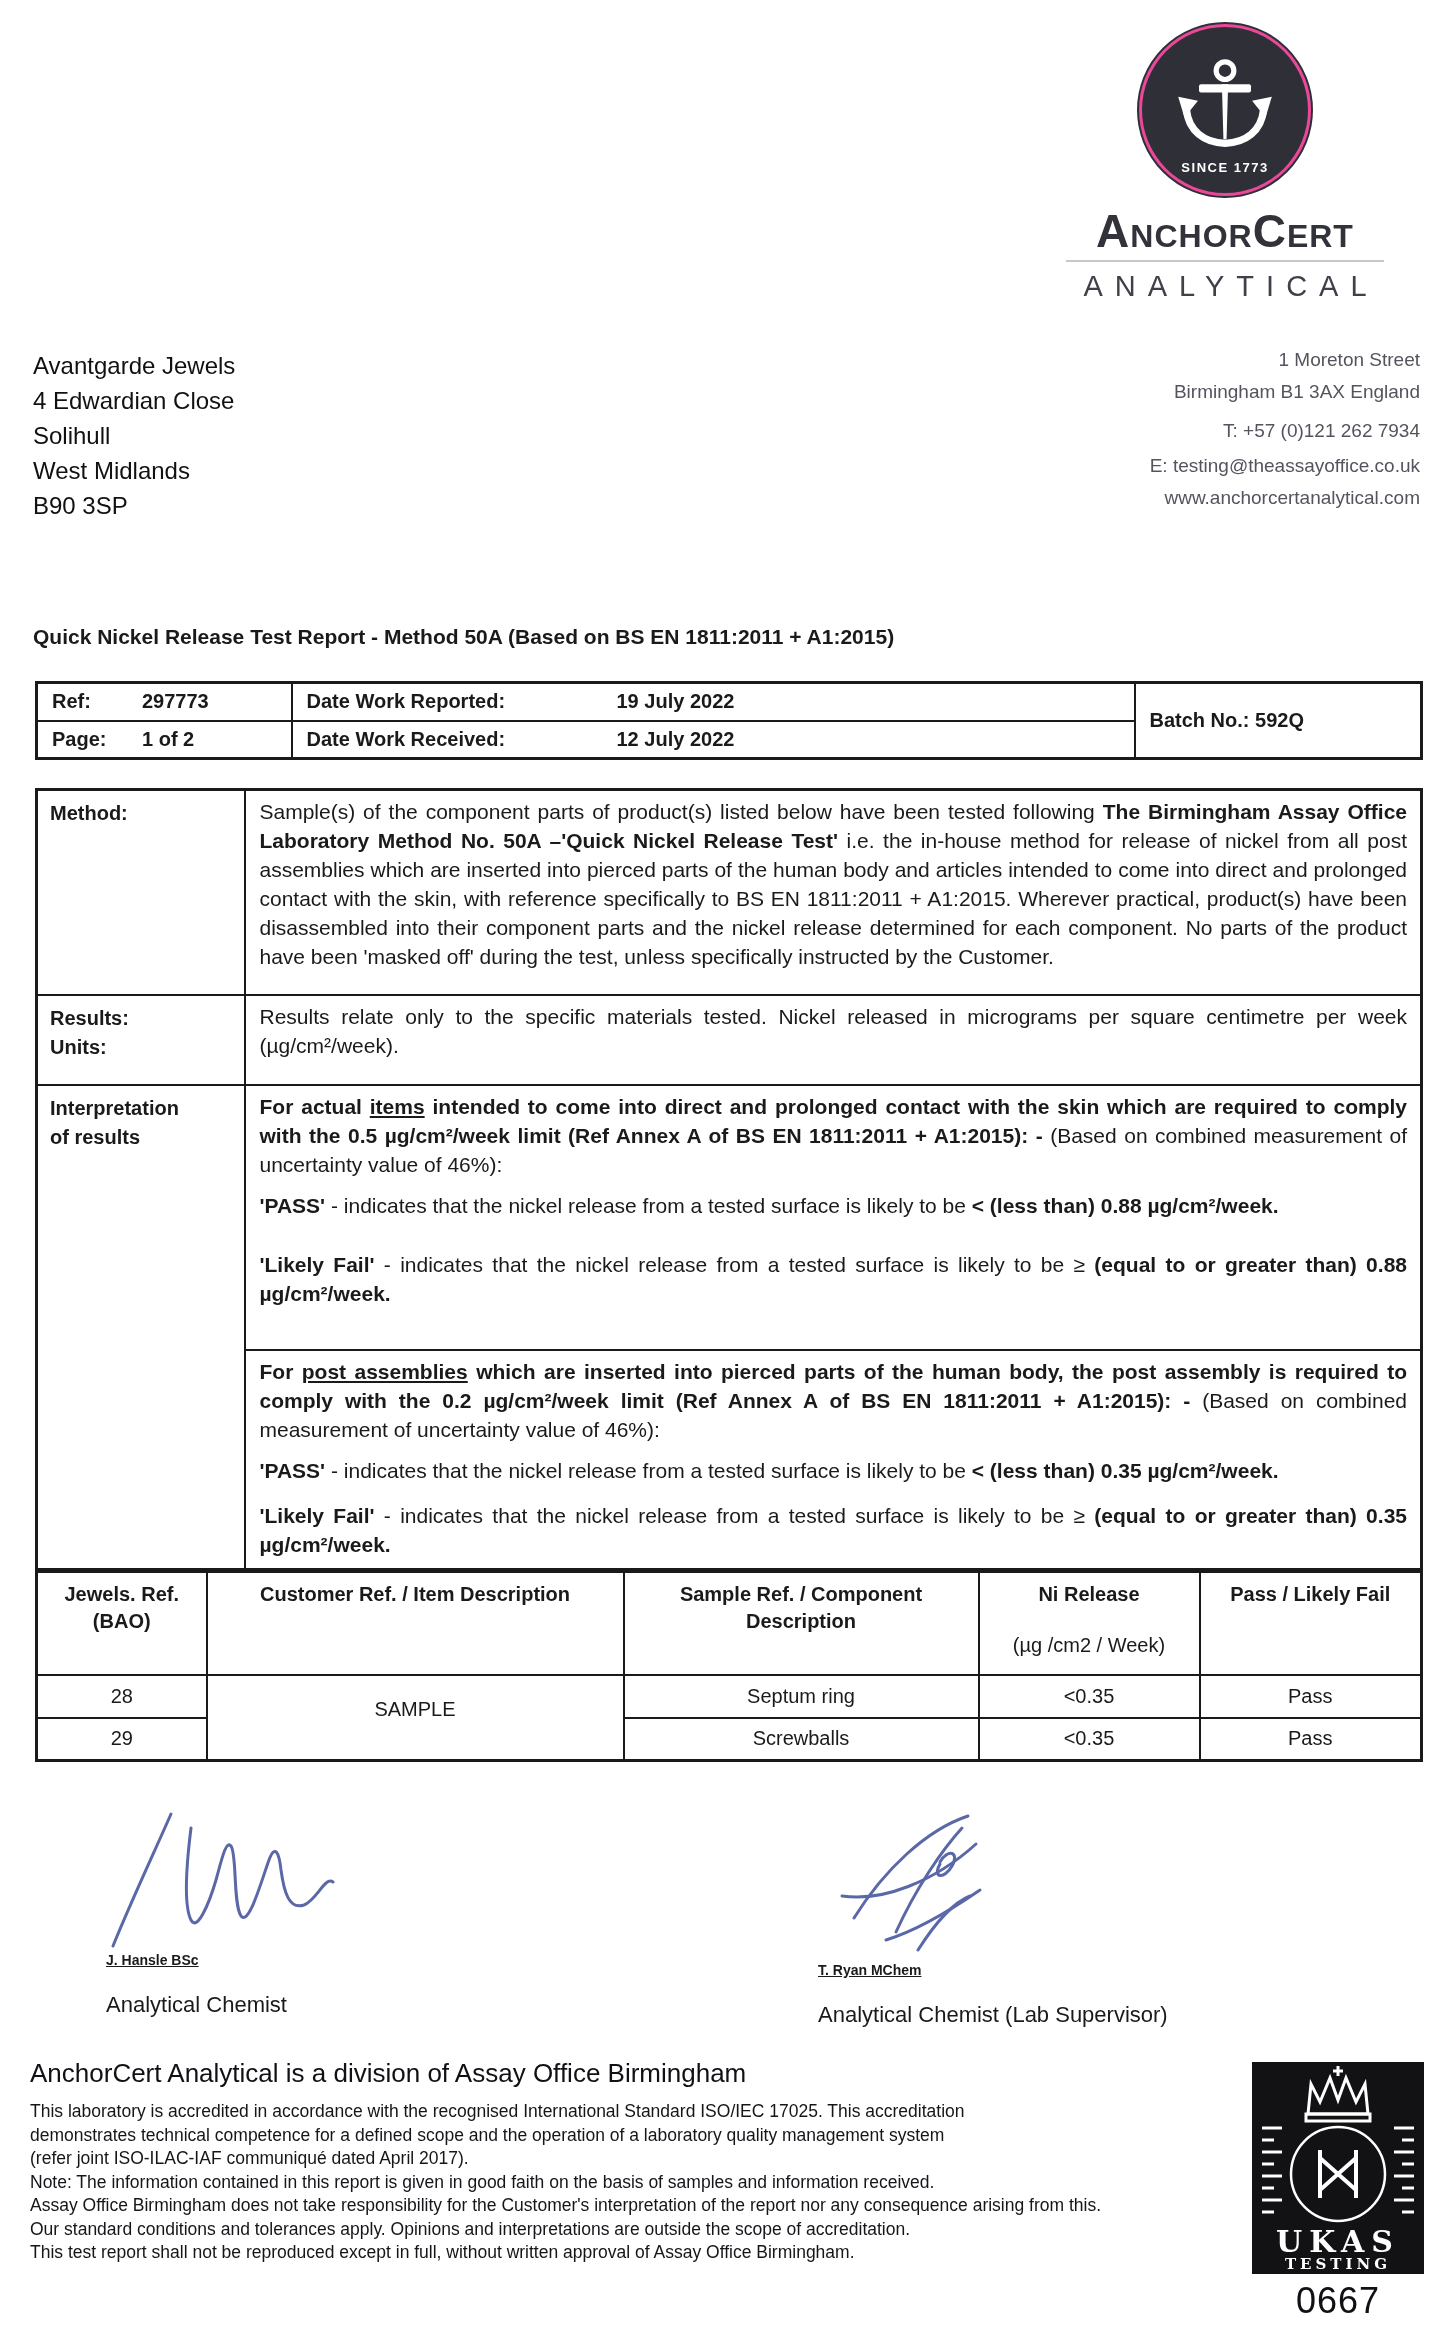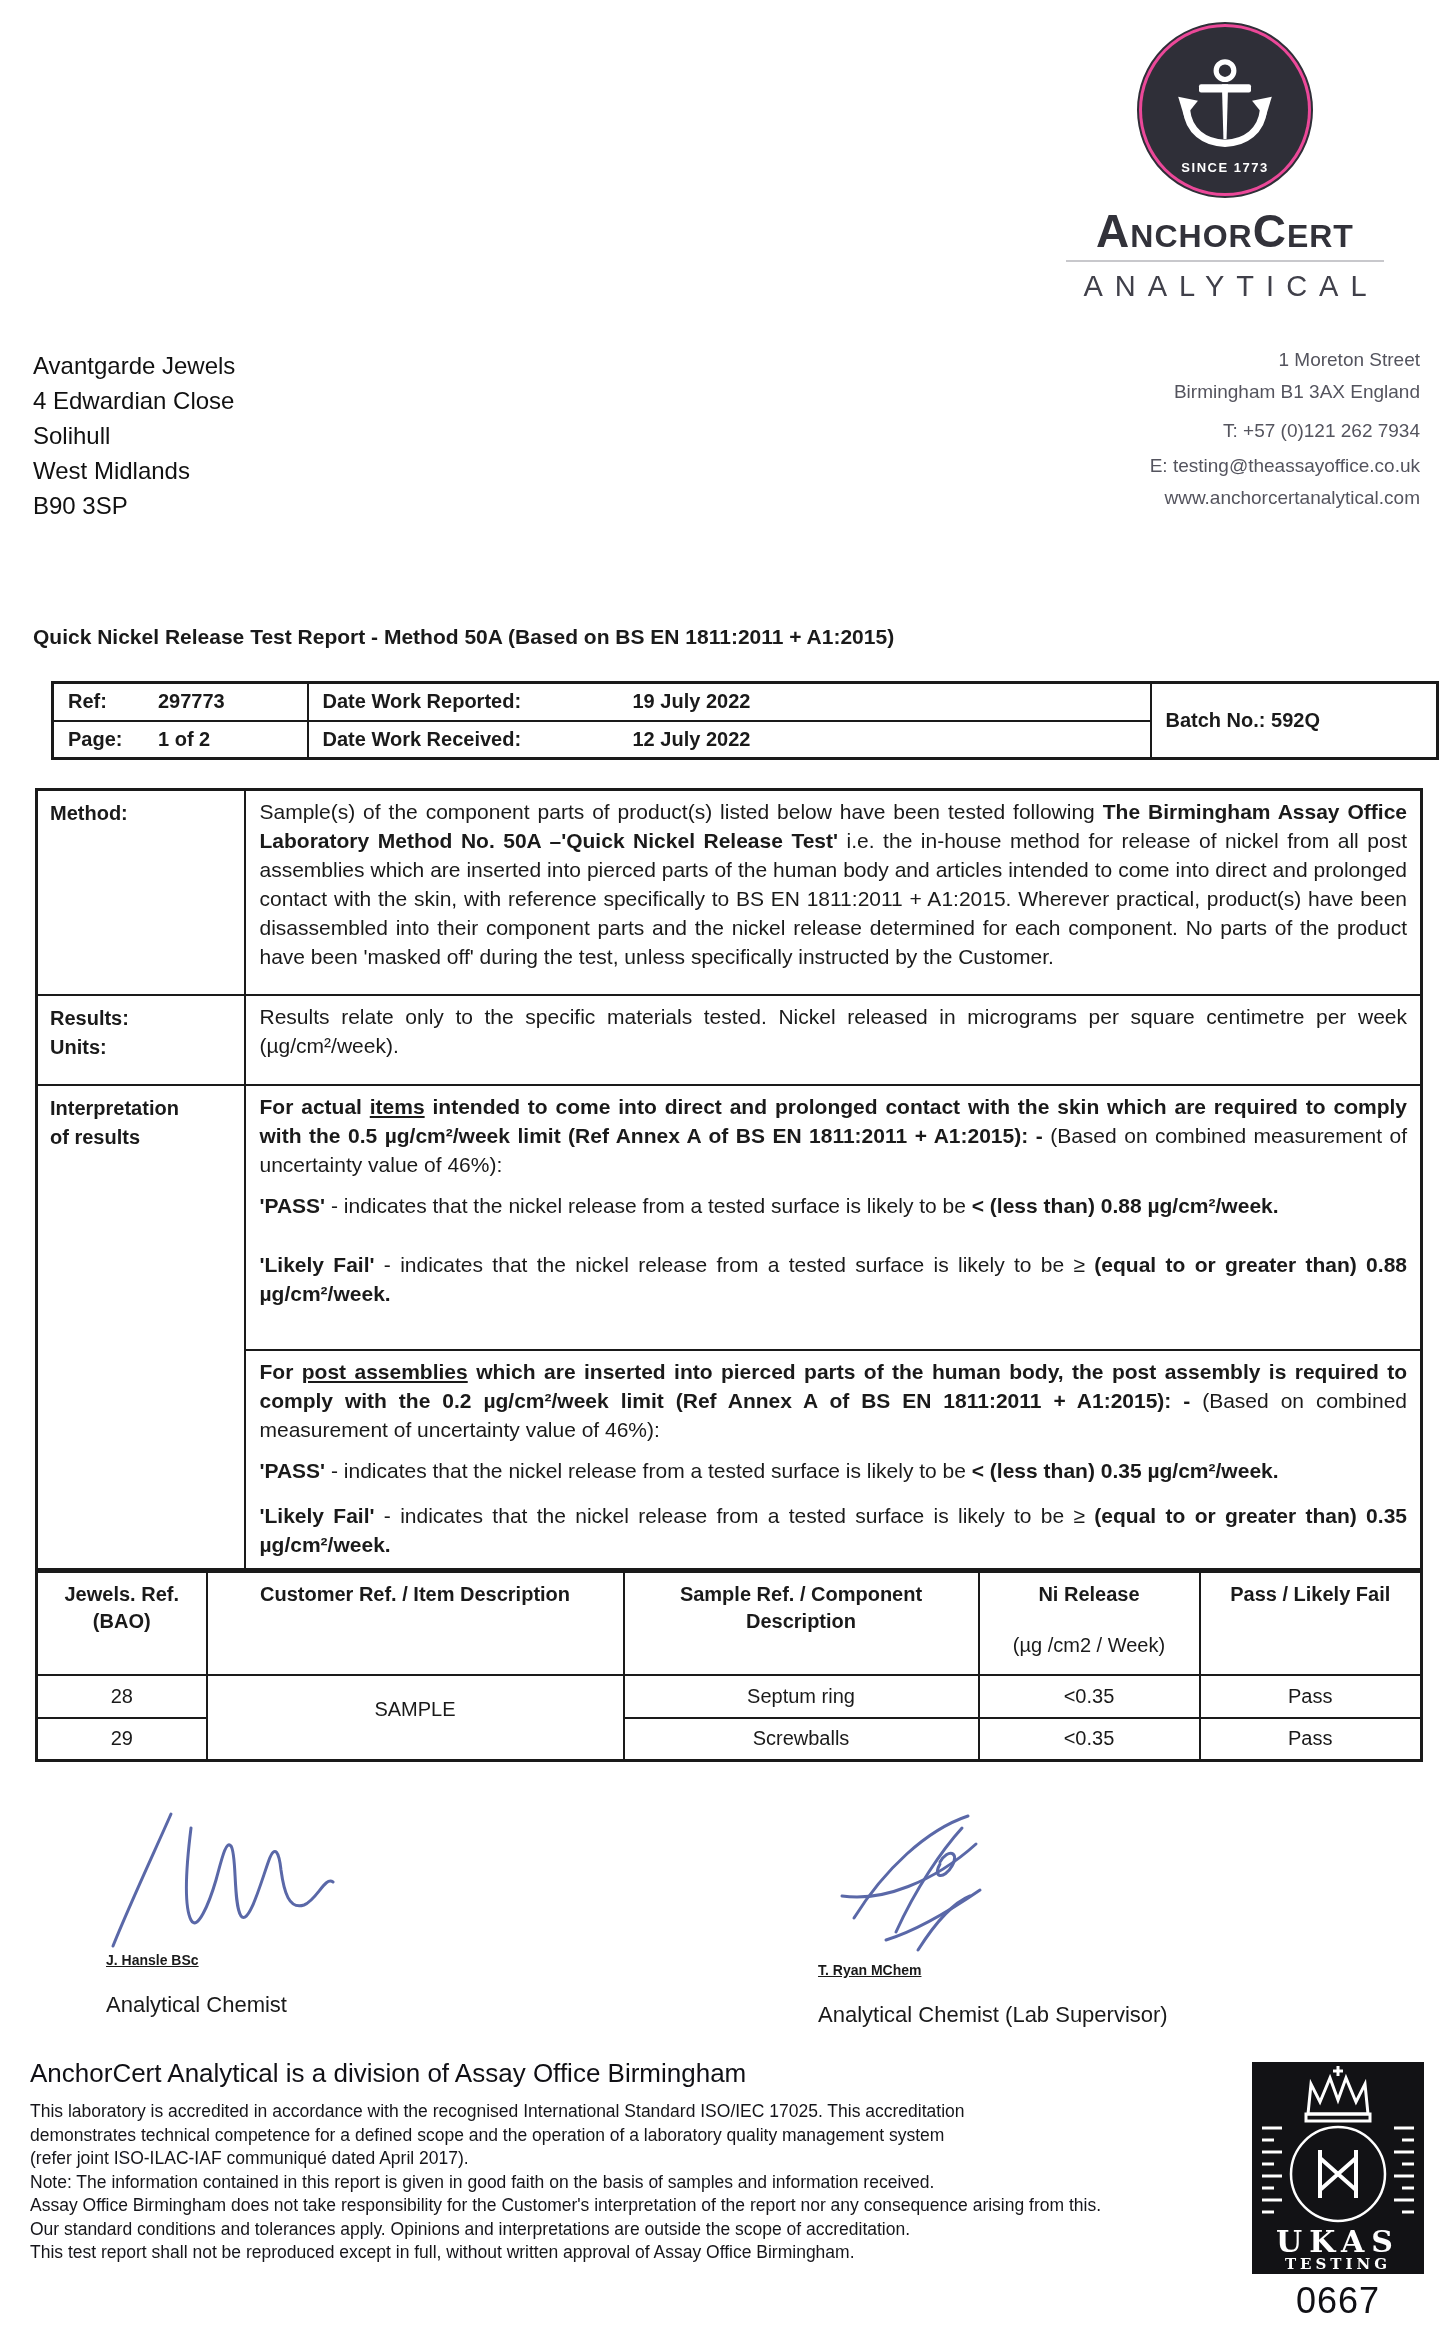--- a/index.html
+++ b/index.html
@@ -26,21 +26,21 @@
   .logo-rule{width:318px;margin:6px auto 0;border-top:2px solid var(--rule_gray);}
   .logo-sub{margin-top:8px;font-size:29px;font-weight:300;letter-spacing:12px;padding-left:12px;color:#40404a;}
   
   .lab-address{position:absolute;left:1030px;top:344px;width:390px;text-align:right;color:var(--gray_text);font-size:19px;line-height:32px;}
   .lab-address .gap-t{margin-top:7px;}
   .lab-address .gap-s{margin-top:3px;}
   .customer-address{position:absolute;left:33px;top:348px;font-size:24px;line-height:35px;color:#111;}
   
   .report-title{position:absolute;left:33px;top:625px;font-size:21px;font-weight:bold;}
   table{border-collapse:collapse;}
-  .ref-table{position:absolute;left:51px;top:681px;width:1385px;table-layout:fixed;border:3px solid var(--text);font-size:20px;font-weight:bold;}
+  .ref-table{position:absolute;left:35px;top:681px;width:1385px;table-layout:fixed;border:3px solid var(--text);font-size:20px;font-weight:bold;}
   .ref-table td{border:2px solid var(--text);height:38px;padding:2px 14px;vertical-align:middle;}
   .lbl-sm{display:inline-block;width:90px;}
   .lbl-lg{display:inline-block;width:310px;}
   
   .method-table{position:absolute;left:35px;top:788px;width:1385px;table-layout:fixed;border:3px solid var(--text);font-size:21px;}
   .method-table td{border:2px solid var(--text);vertical-align:top;}
   .method-table td.lab{font-weight:bold;padding:8px 10px 0 12px;font-size:20px;line-height:29px;}
   .method-table td.cnt{padding:6px 13px 0 14px;line-height:29px;text-align:justify;}
   .row-method{height:205px;}
   .row-results{height:90px;}

